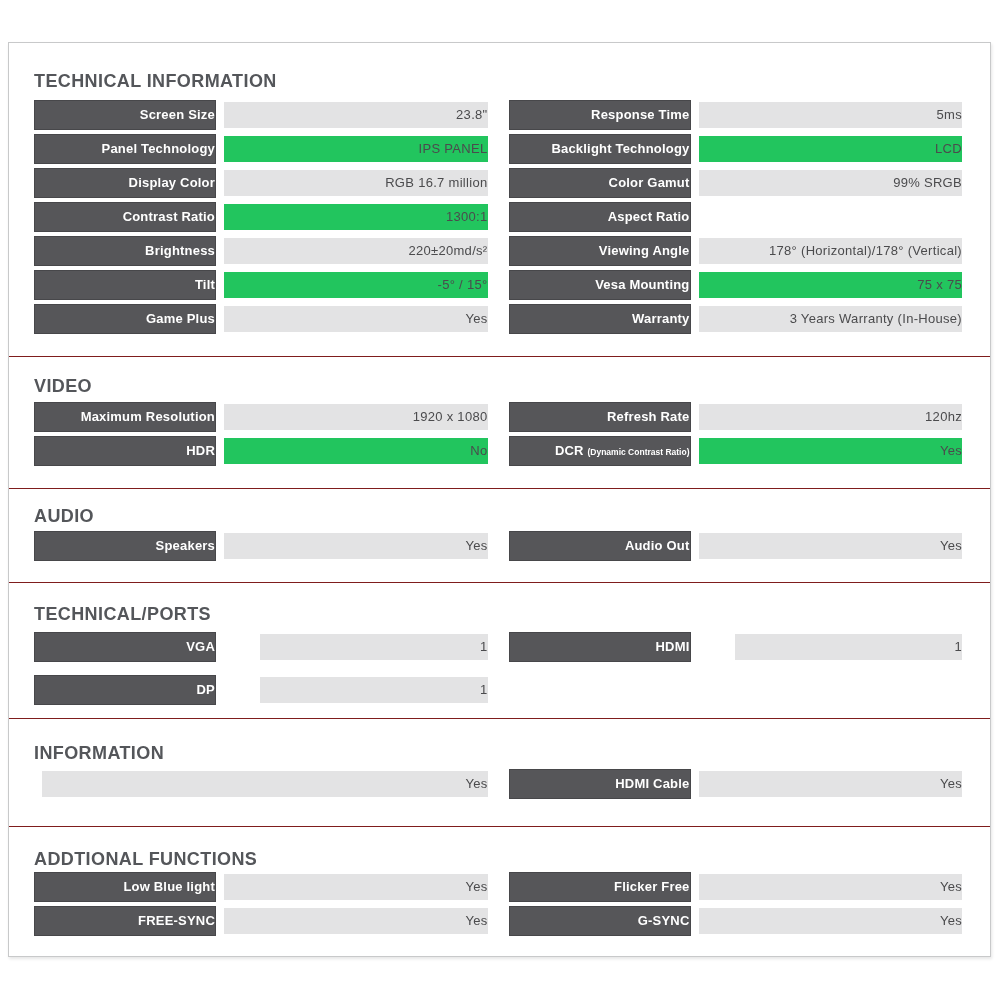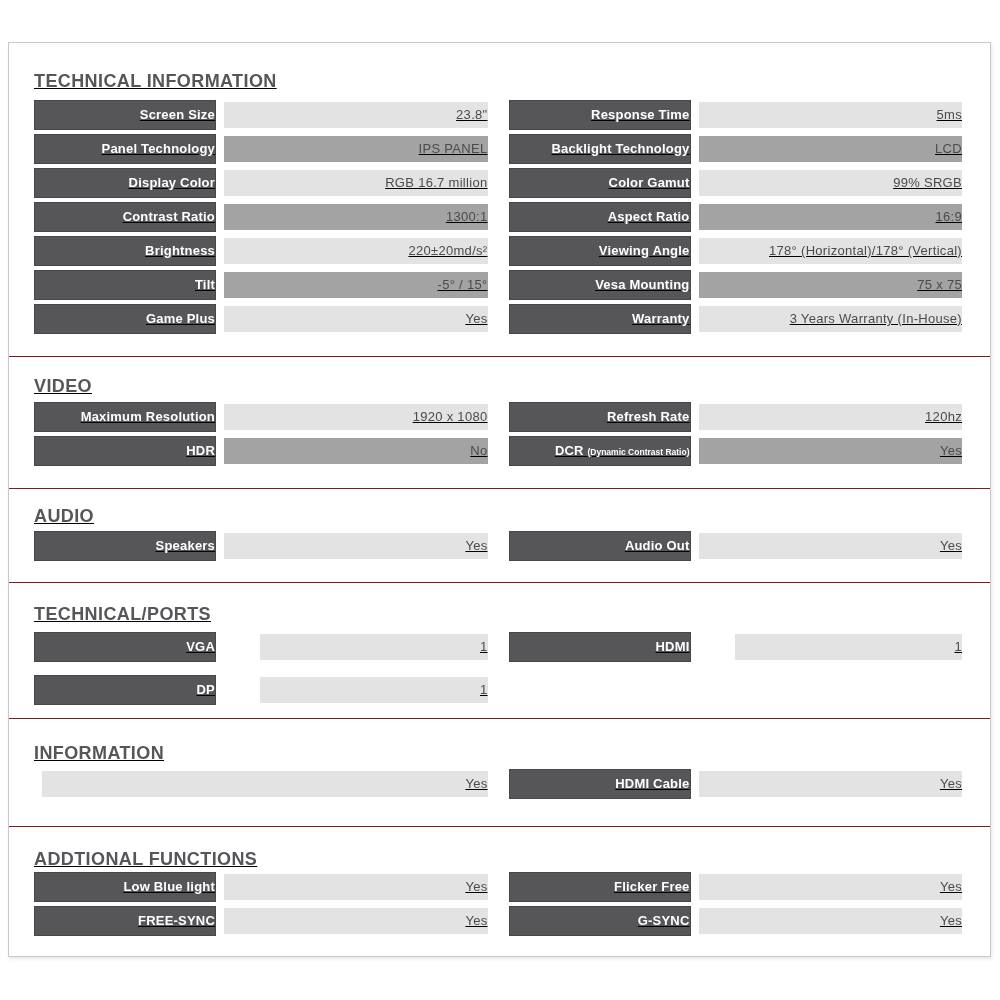--- a/index.html
+++ b/index.html
@@ -5,21 +5,21 @@
   html,body{margin:0;padding:0;}
   body{
     width:1000px;height:1000px;background:#ffffff;position:relative;
     font-family:"Liberation Sans", sans-serif;
   }
   .panel{
     position:absolute;left:8px;top:42px;width:983px;height:915px;
     box-sizing:border-box;border:1px solid #c8c9ca;background:#fff;
     box-shadow:1px 2px 3px rgba(0,0,0,0.10);
   }
-  section{box-sizing:border-box;padding:0 28px 0 25px;overflow:hidden;text-decoration:underline;}
+  section{box-sizing:border-box;padding:0 28px 0 25px;overflow:hidden;}
   section + section{border-top:1px solid #7f1d1d;}
   .s1{height:313px}.s2{height:132px}.s3{height:94px}
   .s4{height:136px}.s5{height:108px}.s6{height:130px}
   h2{
     margin:0;font-size:18px;font-weight:bold;color:#54565a;
     letter-spacing:0.4px;line-height:22px;
   }
   .s1 h2{padding-top:27px}.s2 h2{padding-top:18px}.s3 h2{padding-top:16px}
   .s4 h2{padding-top:20px}.s5 h2{padding-top:23px}.s6 h2{padding-top:21px}
   .grid{display:flex;gap:21px;}
@@ -34,21 +34,21 @@
     font-size:13px;font-weight:bold;line-height:28px;padding-left:17px;
     letter-spacing:0.2px;white-space:nowrap;overflow:hidden;
   }
   .lbl .note{font-size:8.5px;letter-spacing:0;}
   .val{
     flex:1;height:26px;box-sizing:border-box;margin-left:8px;
     font-size:13px;color:#4b4b4d;line-height:26px;padding-left:17px;
     letter-spacing:0.3px;white-space:nowrap;overflow:hidden;
   }
   .vd{background:#e3e3e4;}
-  .vl{background:#a3a3a3;}
+  .vl{background:#22c55e;}
 </style>
 </head>
 <body>
 
 <div class="panel">
 
   <section class="s1">
     <h2>TECHNICAL INFORMATION</h2>
     <div class="grid">
       <div class="col">
@@ -89,21 +89,20 @@
         <div class="row">
           <div class="lbl">Backlight Technology</div>
           <div class="val vl">LCD</div>
         </div>
         <div class="row">
           <div class="lbl">Color Gamut</div>
           <div class="val vd">99% SRGB</div>
         </div>
         <div class="row">
           <div class="lbl">Aspect Ratio</div>
-          <div class="val vl">16:9</div>
         </div>
         <div class="row">
           <div class="lbl">Viewing Angle</div>
           <div class="val vd">178° (Horizontal)/178° (Vertical)</div>
         </div>
         <div class="row">
           <div class="lbl">Vesa Mounting</div>
           <div class="val vl">75 x 75</div>
         </div>
         <div class="row">

